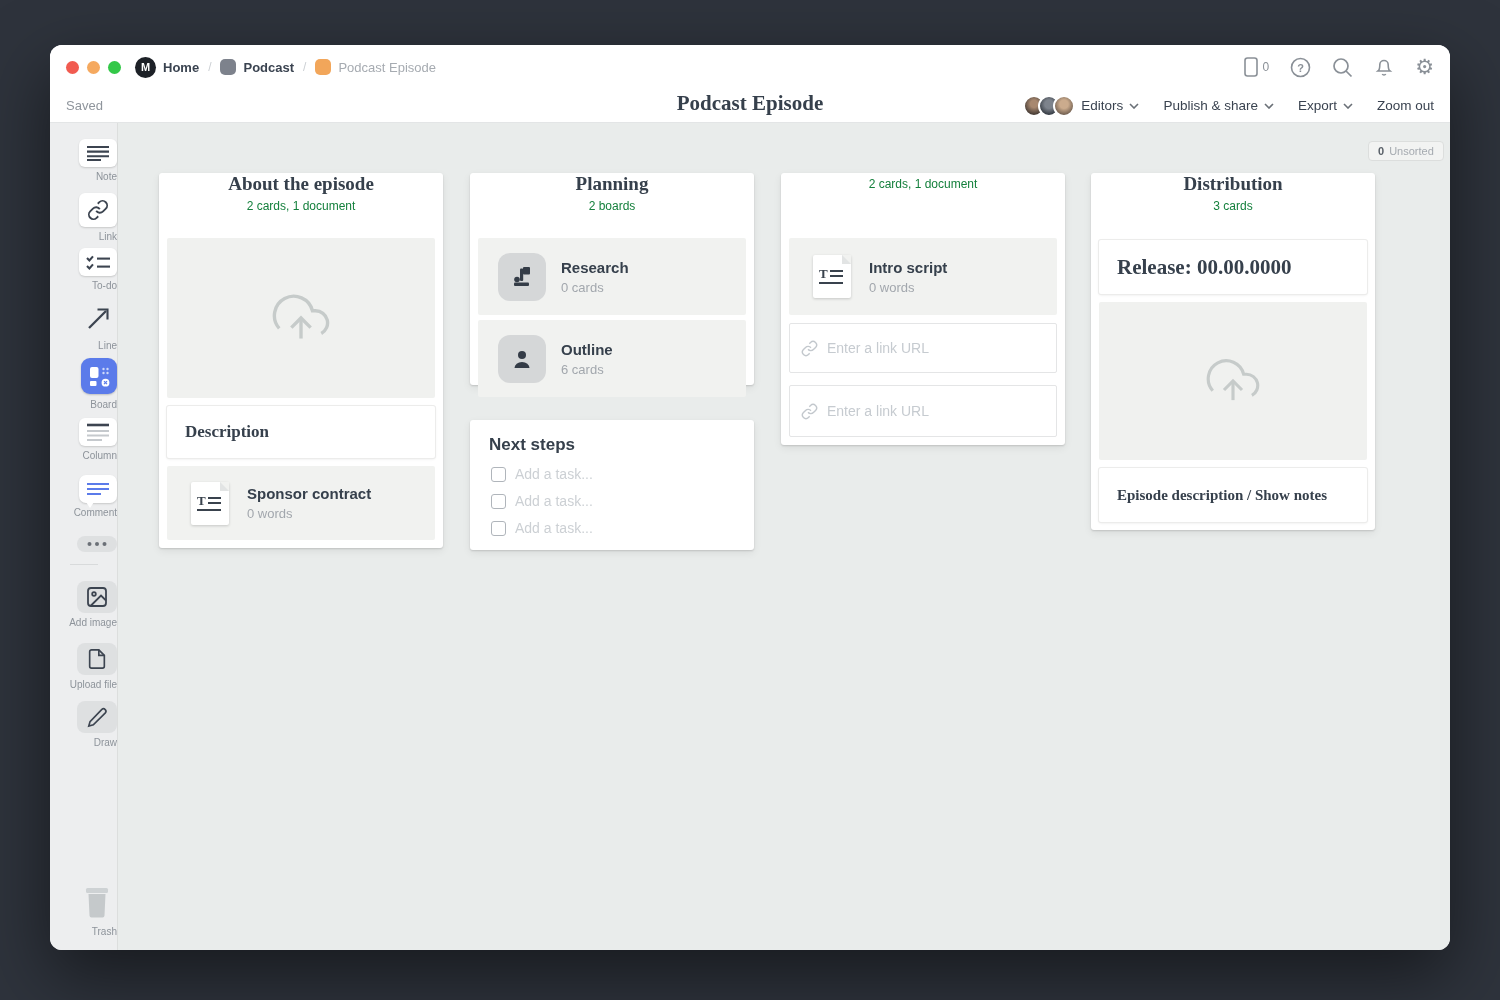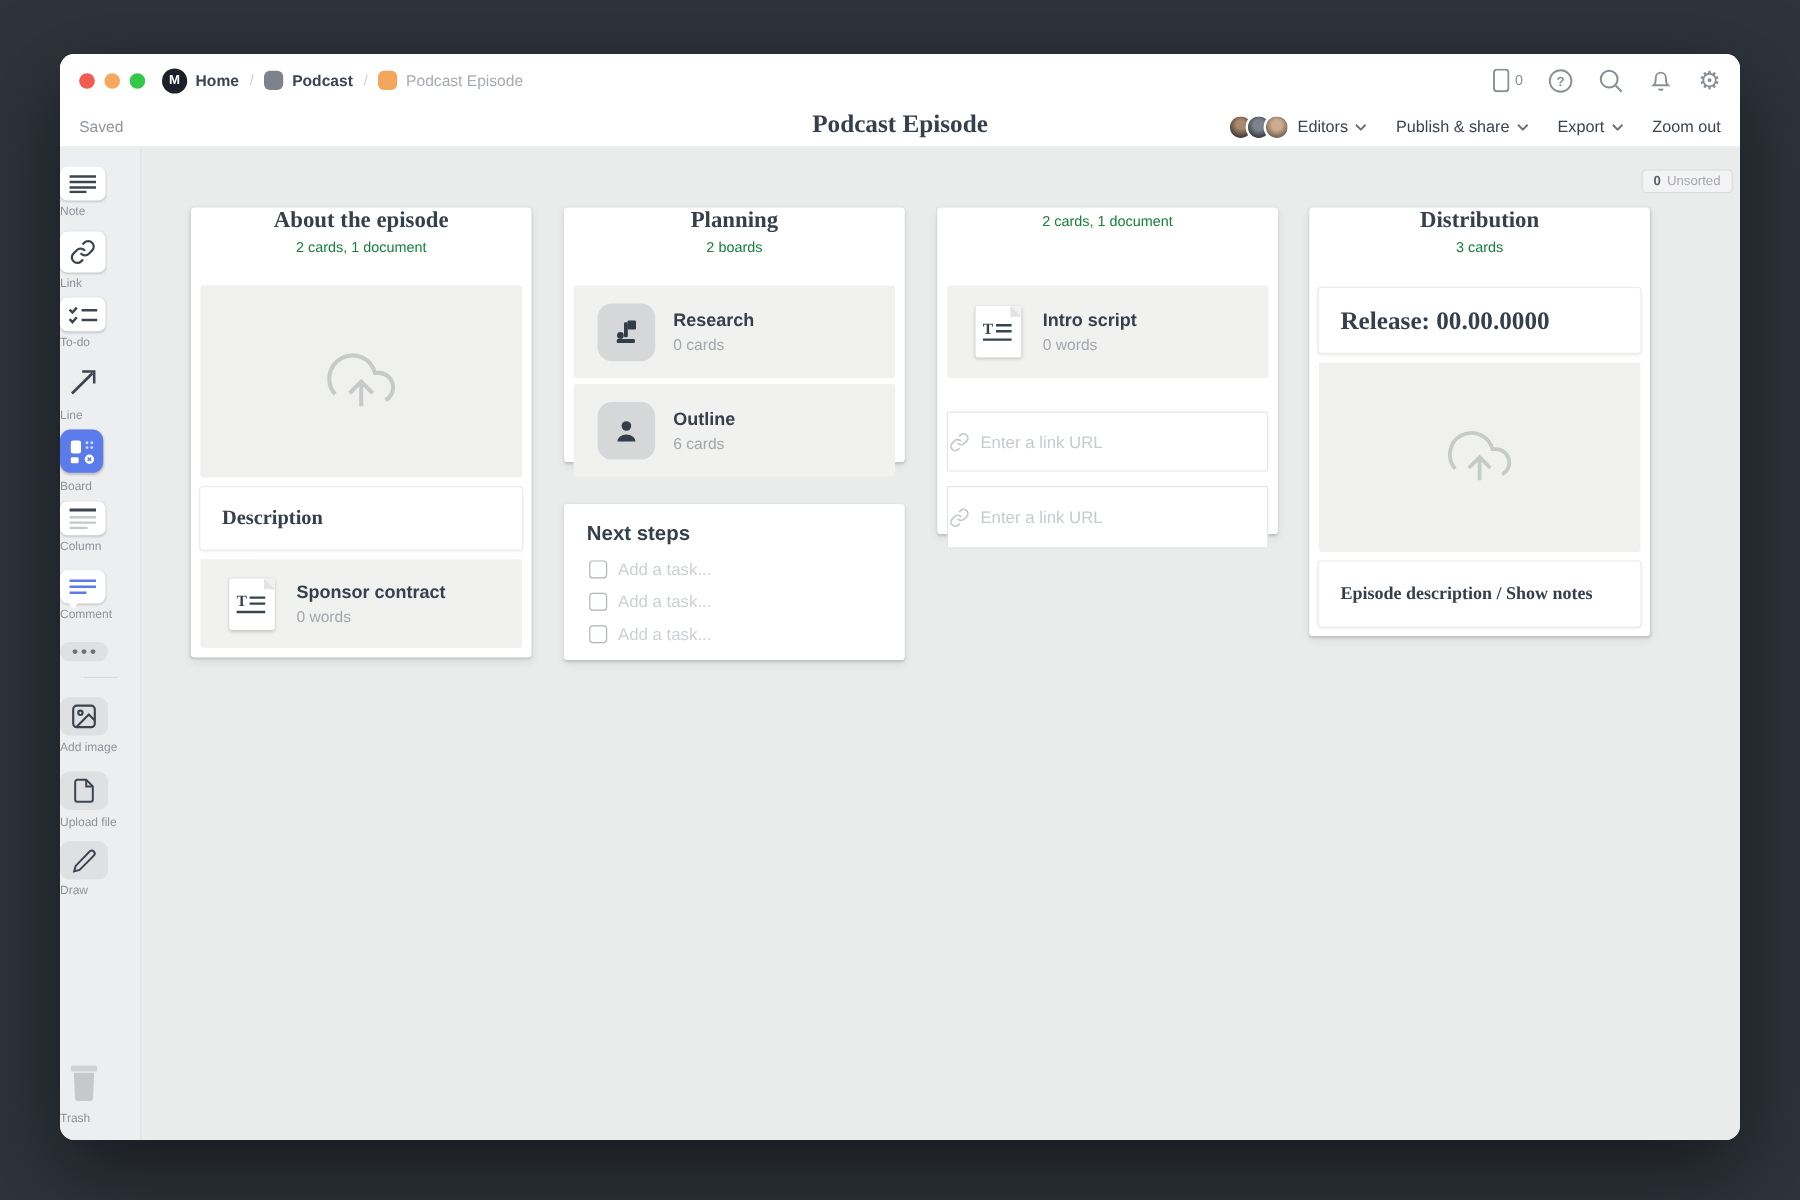--- a/index.html
+++ b/index.html
@@ -42,21 +42,21 @@
   .av2 { background:radial-gradient(circle at 50% 40%, #7d838c 30%, #343a42 75%); }
   .av3 { background:radial-gradient(circle at 50% 40%, #cbab8d 30%, #6b5a4c 78%); }
   .sh-btn { display:flex; align-items:center; gap:6px; font-size:13.5px; color:#3a4350; cursor:pointer; }
 
   
   .main { position:absolute; top:78px; left:0; right:0; bottom:0; display:flex; }
   .sidebar { width:68px; background:#edeeef; border-right:1px solid #dcdedd; position:relative; flex:none; }
   .canvas { flex:1; background:#e9eceb; position:relative; }
 
   
-  .tool { position:absolute; left:0; width:67px; text-align:left; cursor:pointer; }
+  .tool { position:absolute; left:0; width:67px; text-align:right; cursor:pointer; }
   .tool-label { font-size:10px; color:#8d939a; margin-top:4px; }
   .tile { display:inline-flex; align-items:center; justify-content:center; }
   .t-white { background:#fff; border-radius:6px; box-shadow:0 1px 2px rgba(0,0,0,.16); }
   .t-blue  { background:#5b7bea; border-radius:9px; box-shadow:0 1px 2px rgba(0,0,0,.2); }
   .t-gray  { background:#dee0e1; border-radius:8px; }
   .t-bubble{ background:#fff; border-radius:7px; box-shadow:0 1px 2px rgba(0,0,0,.16); position:relative; }
   .t-bubble::after { content:""; position:absolute; left:7px; bottom:-5px; width:0; height:0;
                      border-left:4px solid transparent; border-right:4px solid transparent; border-top:6px solid #fff; }
   .side-div { position:absolute; left:20px; width:28px; border-top:1px solid #d8dadb; }
 
@@ -80,21 +80,21 @@
 
   .icon-tile { width:48px; height:48px; border-radius:12px; background:#d5d7d8; flex:none;
                display:flex; align-items:center; justify-content:center; margin-left:20px; margin-right:15px; }
 
   .doc-icon { width:38px; height:43px; background:#fff; border-radius:2px; position:relative;
               box-shadow:0 1px 3px rgba(0,0,0,.18); margin-left:24px; margin-right:18px; flex:none; }
   .doc-icon::after { content:""; position:absolute; top:0; right:0; width:0; height:0;
                      border-top:9px solid #f1f2f0; border-left:9px solid #e2e4e4; }
 
   .link-input { position:absolute; left:8px; right:8px; background:#fff; border:1px solid #e4e5e6;
-                border-radius:2px; display:flex; align-items:center; padding-left:1px; gap:9px; cursor:text;margin-top:20px; }
+                border-radius:2px; display:flex; align-items:center; padding-left:11px; gap:9px; cursor:text; }
   .link-ph { font-size:14px; color:#c6cbd0; }
 
   .task-row { display:flex; align-items:center; gap:9px; margin:11px 0 0 21px; }
   .checkbox { width:15px; height:15px; border:1.5px solid #b0b5bb; border-radius:3px; background:#fff; flex:none; cursor:pointer; }
   .task-ph { font-size:14px; color:#ccd0d4; }
 
   .unsorted { position:absolute; display:flex; align-items:center; gap:5px; padding:3px 9px;
               background:#f2f3f2; border:1px solid #dcdedd; border-radius:4px; font-size:11px; cursor:pointer; }
   .unsorted b { color:#596068; } .unsorted span { color:#a5aab0; }
 

